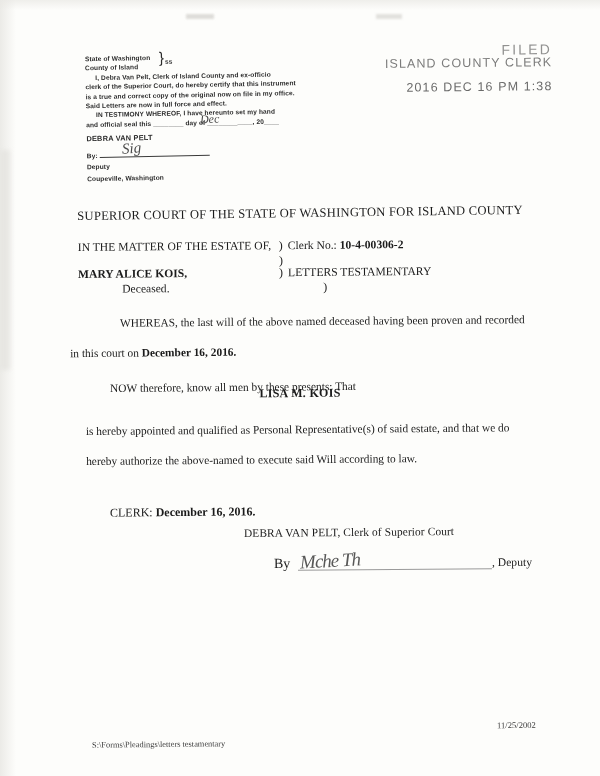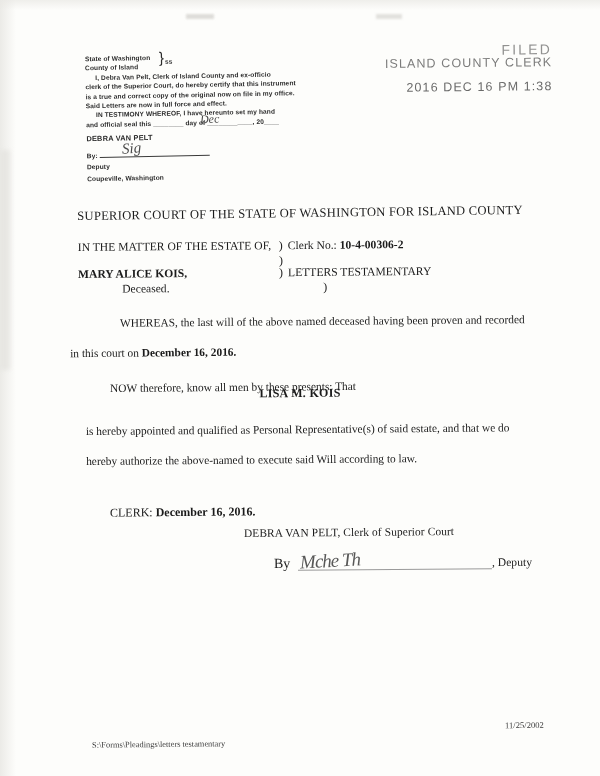--- a/index.html
+++ b/index.html
@@ -248,21 +248,21 @@
   .footer-left {
     position: absolute;
     left: 92px;
     top: 740px;
     font-size: 8.4px;
     color: #3a3a3a;
     transform: rotate(-0.6deg);
   }
   .footer-right {
     position: absolute;
-    right: 56px;
+    right: 64px;
     top: 720px;
     font-size: 8.6px;
     color: #3a3a3a;
     transform: rotate(-0.6deg);
   }
 </style>
 </head>
 <body>
 
 <div class="page">

